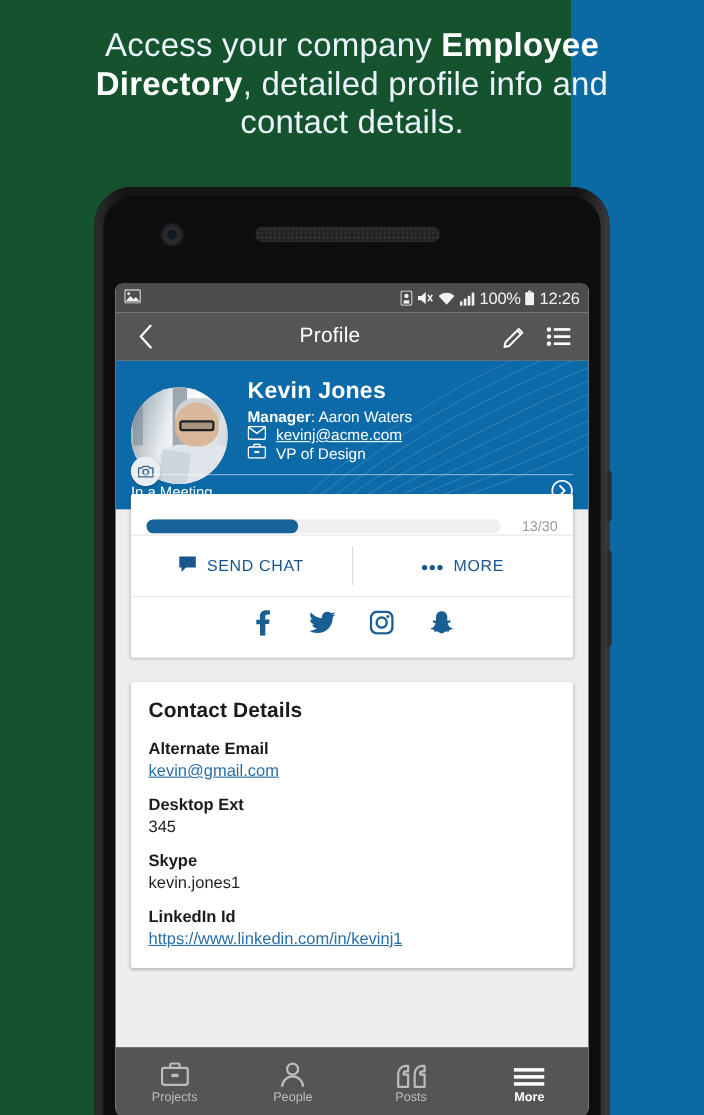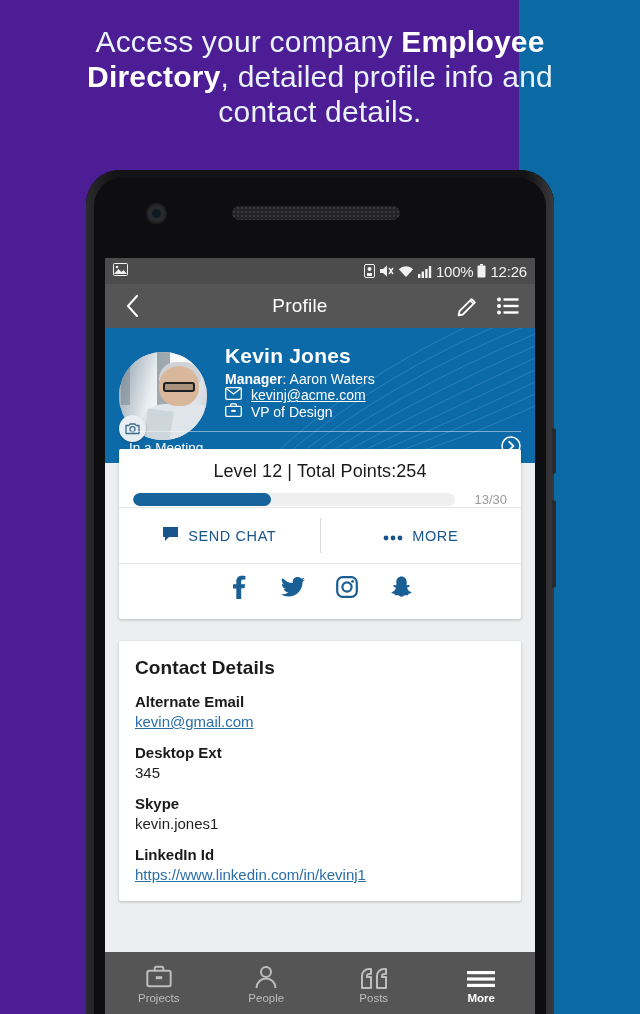--- a/index.html
+++ b/index.html
@@ -2,21 +2,21 @@
 <html><head>
 <meta charset="utf-8">
 <style>
   * { box-sizing: border-box; margin: 0; padding: 0; }
   html, body {
     width: 640px; height: 1014px;
     font-family: "Liberation Sans", sans-serif;
     background: #0b69a3;
     overflow: hidden;
   }
-  .page { position: relative; width: 519px; height: 1014px; background: #4c1d95; }
+  .page { position: relative; width: 519px; height: 1014px; background: #14532d; }
 
   
   .headline {
     position: absolute; left: 52px; top: 24px; width: 536px;
     text-align: center; color: #eaf3fa;
     font-size: 30px; line-height: 35px; letter-spacing: .2px;
   }
   .headline b { color: #ffffff; font-weight: bold; }
 
   
@@ -56,21 +56,21 @@
     position: absolute; left: 466px; width: 4px; background: #2a2a2d;
     border-radius: 0 3px 3px 0;
   }
   .side-btn.b1 { top: 258px; height: 46px; }
   .side-btn.b2 { top: 330px; height: 88px; }
 
   
   .screen {
     position: absolute; left: 19px; top: 88px;
     width: 430px; height: 756px;
-    background: #eceef0; overflow: hidden;
+    background: #eceef0; overflow: hidden; border-radius: 6px;
   }
 
   
   .statusbar {
     height: 26px; background: #4c4c4c; color: #f2f2f2;
     display: flex; align-items: center; padding: 0 8px;
     font-size: 14px;
   }
   .sb-right { margin-left: auto; display: flex; align-items: center; gap: 4px; }
   .sb-right svg { display: block; }
@@ -117,21 +117,21 @@
     display: flex; align-items: center; justify-content: center;
     box-shadow: 0 1px 2px rgba(0,0,0,.3);
   }
   .ph-text { flex: 1; padding-left: 12px; padding-top: 6px; color: #ffffff; }
   .ph-name { font-size: 21px; font-weight: bold; letter-spacing: .2px; }
   .ph-mgr { font-size: 14px; margin-top: 3px; }
   .ph-mgr b { font-weight: bold; }
   .ph-row { display: flex; align-items: center; gap: 9px; font-size: 14px; }
   .ph-row a { color: #fff; text-decoration: underline; }
   .ph-status {
-    position: absolute; left: 24px; right: 14px; bottom: 0; height: 32px;
+    position: absolute; left: 14px; right: 14px; bottom: 0; height: 32px;
     border-top: 1px solid rgba(255,255,255,.45);
     display: flex; align-items: center; color: #fff; font-size: 13.5px;
   }
   .ph-status .chev { margin-left: auto; }
 
   
   .card {
     background: #ffffff; margin: 0 14px;
     box-shadow: 0 1px 3px rgba(0,0,0,.22);
     border-radius: 2px;
@@ -329,21 +329,20 @@
           <span class="chev">
             <svg width="20" height="20" viewBox="0 0 20 20">
                 <circle cx="10" cy="10" r="9" fill="none" stroke="#fff" stroke-width="1.5"></circle>
                 <path d="M8.2 5.8 L12.4 10 L8.2 14.2" fill="none" stroke="#fff" stroke-width="1.8" stroke-linecap="round" stroke-linejoin="round"></path>
               </svg>
           </span>
         </div>
       </div>
 
       <div class="card level-card">
-        <div class="level-title">Level 12 | Total Points:254</div>
         <div class="prog-row">
           <div class="prog-track">
             <div class="prog-fill" id="prog-fill" style="width: 43%;"></div>
           </div>
           <div class="prog-label">13/30</div>
         </div>
 
         <div class="action-card">
           <div class="action-btn">
             <span>

